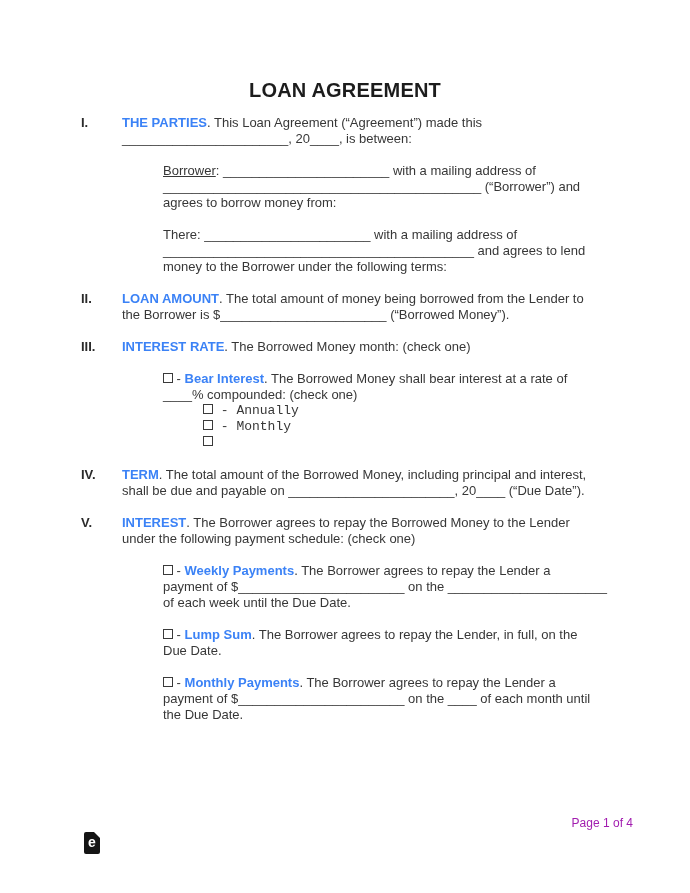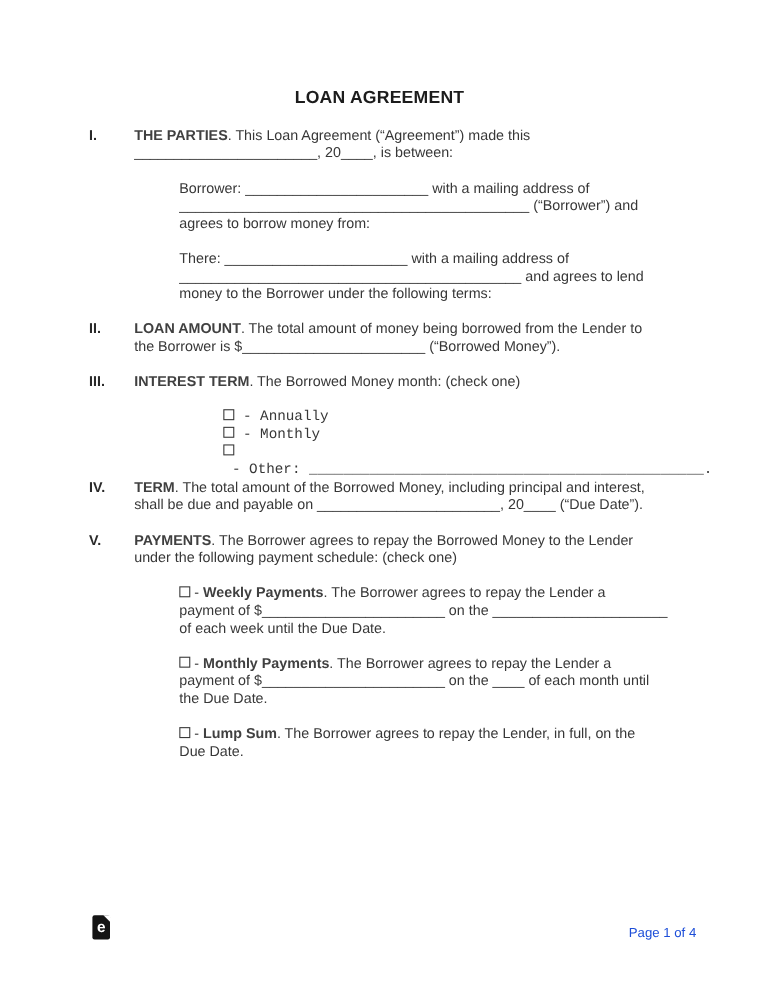--- a/index.html
+++ b/index.html
@@ -10,56 +10,56 @@
     font-family:"Liberation Sans", sans-serif;
     font-size:13px; line-height:16px;
     color:#373737;
     box-sizing:border-box;
     padding-top:80px;
     overflow:hidden;
   }
   h1.title {
     margin:0 0 15px 0;
     text-align:center;
-    font-size:16px; line-height:20px;
+    font-size:20px; line-height:20px;
     font-weight:700; color:#1c1c1c;
     letter-spacing:0.2px;
   }
   .row { display:flex; margin:0 0 16px 0; }
   .num { flex:0 0 41px; margin-left:81px; font-weight:700; color:#2a2a2a; }
   .bodytxt { width:500px; }
   .ind1 { margin:0 0 16px 163px; width:460px; }
   .ind2 { margin:0 0 16px 203px; width:420px;font-family:Liberation Mono, monospace; }
   .tight { margin-bottom:0; }
   .optline { height:16px; }
   .ml { white-space:pre; }
-  .b { font-weight:700; color:#404040; }
-  .u { }
+  .b { font-weight:700; color:#3b82f6; }
+  .u { text-decoration:underline; }
   .cb {
     display:inline-block;
     width:8px; height:8px;
     border:1px solid #3a3a3a;
     background:#fff;
     vertical-align:0px;
   }
   .footer-logo {
     position:absolute; left:84px; top:832px;
     width:16px; height:22px;
     background:#141414; border-radius:2px;
     text-align:center;
     font-weight:700; font-size:14px; line-height:21px; color:#ffffff;
   }
   .footer-logo::before {
     content:""; position:absolute; top:0; right:0;
     border-top:6px solid #ffffff;
     border-left:6px solid transparent;
   }
   .page-label {
-    position:absolute; top:841px; right:57px;
-    font-size:12px; line-height:15px; color:#1d4ed8;
+    position:absolute; top:816px; right:57px;
+    font-size:12px; line-height:15px; color:#a21caf;
   }
 </style>
 </head>
 <body>
 
 <div class="page">
 
   <h1 class="title">LOAN AGREEMENT</h1>
 
   <div class="row">
@@ -77,50 +77,52 @@
 money to the Borrower under the following terms:</span></div>
 
   <div class="row">
     <div class="num">II.</div>
     <div class="bodytxt"><span class="b">LOAN AMOUNT</span><span class="ml">. The total amount of money being borrowed from the Lender to
 the Borrower is $_______________________ (“Borrowed Money”).</span></div>
   </div>
 
   <div class="row">
     <div class="num">III.</div>
-    <div class="bodytxt"><span class="b">INTEREST TERM</span><span class="ml">. The Borrowed Money month: (check one)</span></div>
+    <div class="bodytxt"><span class="b">INTEREST RATE</span><span class="ml">. The Borrowed Money month: (check one)</span></div>
   </div>
 
+  <div class="ind1 tight"><span class="cb"></span><span> - </span><span class="b">Bear Interest</span><span class="ml">. The Borrowed Money shall bear interest at a rate of
+____% compounded: (check one)</span></div>
 
   <div class="ind2">
     <div class="optline"><span class="cb"></span><span> - Annually</span></div>
     <div class="optline"><span class="cb"></span><span> - Monthly</span></div>
-    <div class="optline"><span class="cb"></span><span class="ml"> - Other: ______________________________________________.</span></div>
+    <div class="optline"><span class="cb"></span></div>
   </div>
 
 
   <div class="row">
     <div class="num">IV.</div>
     <div class="bodytxt"><span class="b">TERM</span><span class="ml">. The total amount of the Borrowed Money, including principal and interest,
 shall be due and payable on _______________________, 20____ (“Due Date”).</span></div>
   </div>
 
   <div class="row">
     <div class="num">V.</div>
-    <div class="bodytxt"><span class="b">PAYMENTS</span><span class="ml">. The Borrower agrees to repay the Borrowed Money to the Lender
+    <div class="bodytxt"><span class="b">INTEREST</span><span class="ml">. The Borrower agrees to repay the Borrowed Money to the Lender
 under the following payment schedule: (check one)</span></div>
   </div>
 
   <div class="ind1"><span class="cb"></span><span> - </span><span class="b">Weekly Payments</span><span class="ml">. The Borrower agrees to repay the Lender a
 payment of $_______________________ on the ______________________
 of each week until the Due Date.</span></div>
 
+  <div class="ind1"><span class="cb"></span><span> - </span><span class="b">Lump Sum</span><span class="ml">. The Borrower agrees to repay the Lender, in full, on the
+Due Date.</span></div>
+
   <div class="ind1"><span class="cb"></span><span> - </span><span class="b">Monthly Payments</span><span class="ml">. The Borrower agrees to repay the Lender a
 payment of $_______________________ on the ____ of each month until
 the Due Date.</span></div>
-
-  <div class="ind1"><span class="cb"></span><span> - </span><span class="b">Lump Sum</span><span class="ml">. The Borrower agrees to repay the Lender, in full, on the
-Due Date.</span></div>
 
   <div class="footer-logo">e</div>
   <div class="page-label">Page 1 of 4</div>
 
 </div>
 
 </body></html>

